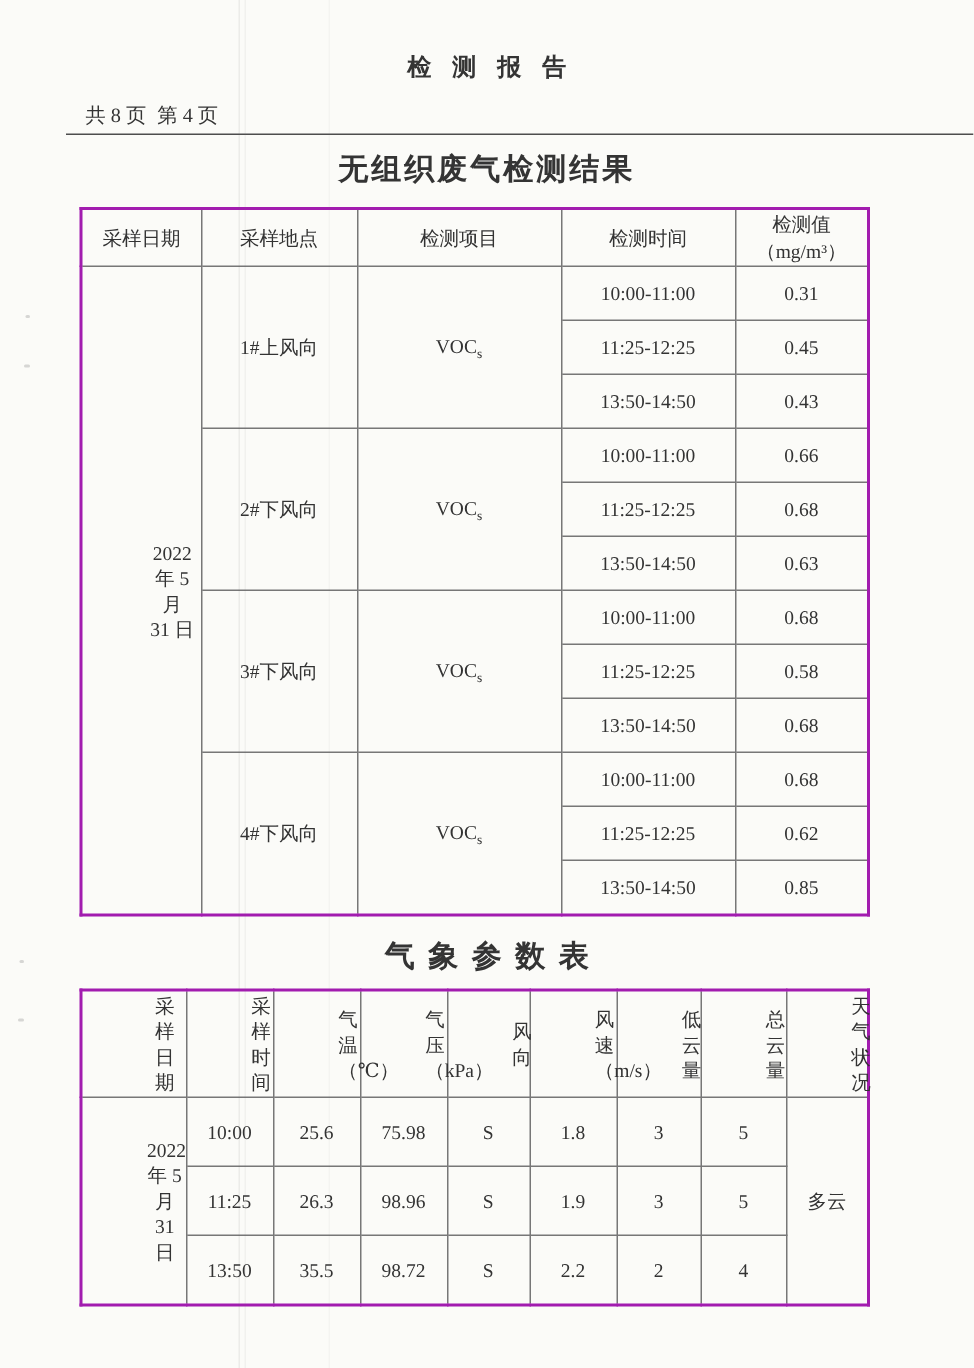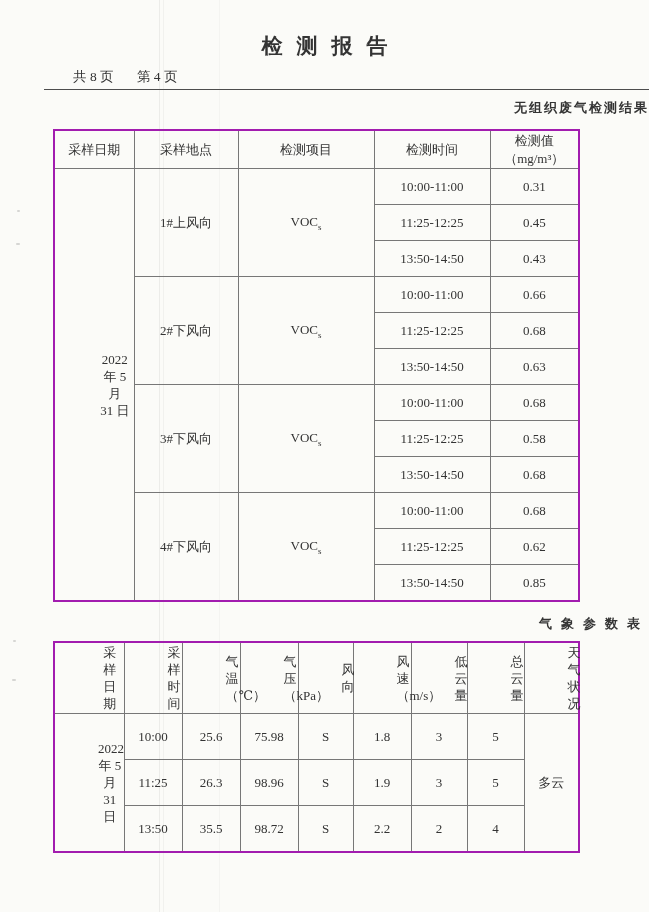--- a/index.html
+++ b/index.html
@@ -13,28 +13,28 @@
   }
   
   .crease{position:absolute;top:0;height:912px;width:1px;pointer-events:none;}
   .crease.a{left:159px;background:rgba(110,110,110,0.10);}
   .crease.b{left:163px;background:rgba(110,110,110,0.07);}
   .crease.c{left:219px;background:rgba(110,110,110,0.05);}
   .speck{position:absolute;background:rgba(120,120,120,0.28);border-radius:1px;pointer-events:none;}
 
   .header{ text-align:center; padding-top:29px; }
   .company{ font-size:18px; letter-spacing:1.5px; line-height:22px; }
-  .report-title{ font-size:21px; font-weight:bold; letter-spacing:14px; text-indent:14px; line-height:26px; margin-top:4px; }
+  .report-title{ font-size:16px; font-weight:bold; letter-spacing:14px; text-indent:14px; line-height:26px; margin-top:4px; }
 
   .meta{ display:flex; justify-content:space-between; align-items:flex-end;
          margin:9px 18px 0 53px; font-size:13.5px; }
-  .meta .right span{ margin-left:20px; }
+  .meta .right span{ margin-left:4px; }
   .rule{ margin-left:44px; margin-top:3px; height:1px; background:#4d4d4d; }
 
-  .sec-title{ text-align:right; font-weight:bold; font-size:13px; }
+  .sec-title{ text-align:center; font-weight:bold; font-size:20px; }
   .sec-title.one{ margin-top:9px; letter-spacing:2px; }
   .sec-title.two{ margin-top:13px; letter-spacing:9px; text-indent:9px; }
 
   table{ border-collapse:collapse; table-layout:fixed; margin-left:53px; width:525px;
          border:2px solid #a21caf; }
   td{ border:1px solid #777; text-align:center; vertical-align:middle;
       font-size:13px; padding:0 2px; color:#333; }
   .pre{ white-space:pre-line; line-height:17px;padding-left:43px; }
   .t1{ margin-top:12px; }
   .t1 .head td{ height:37px; }

